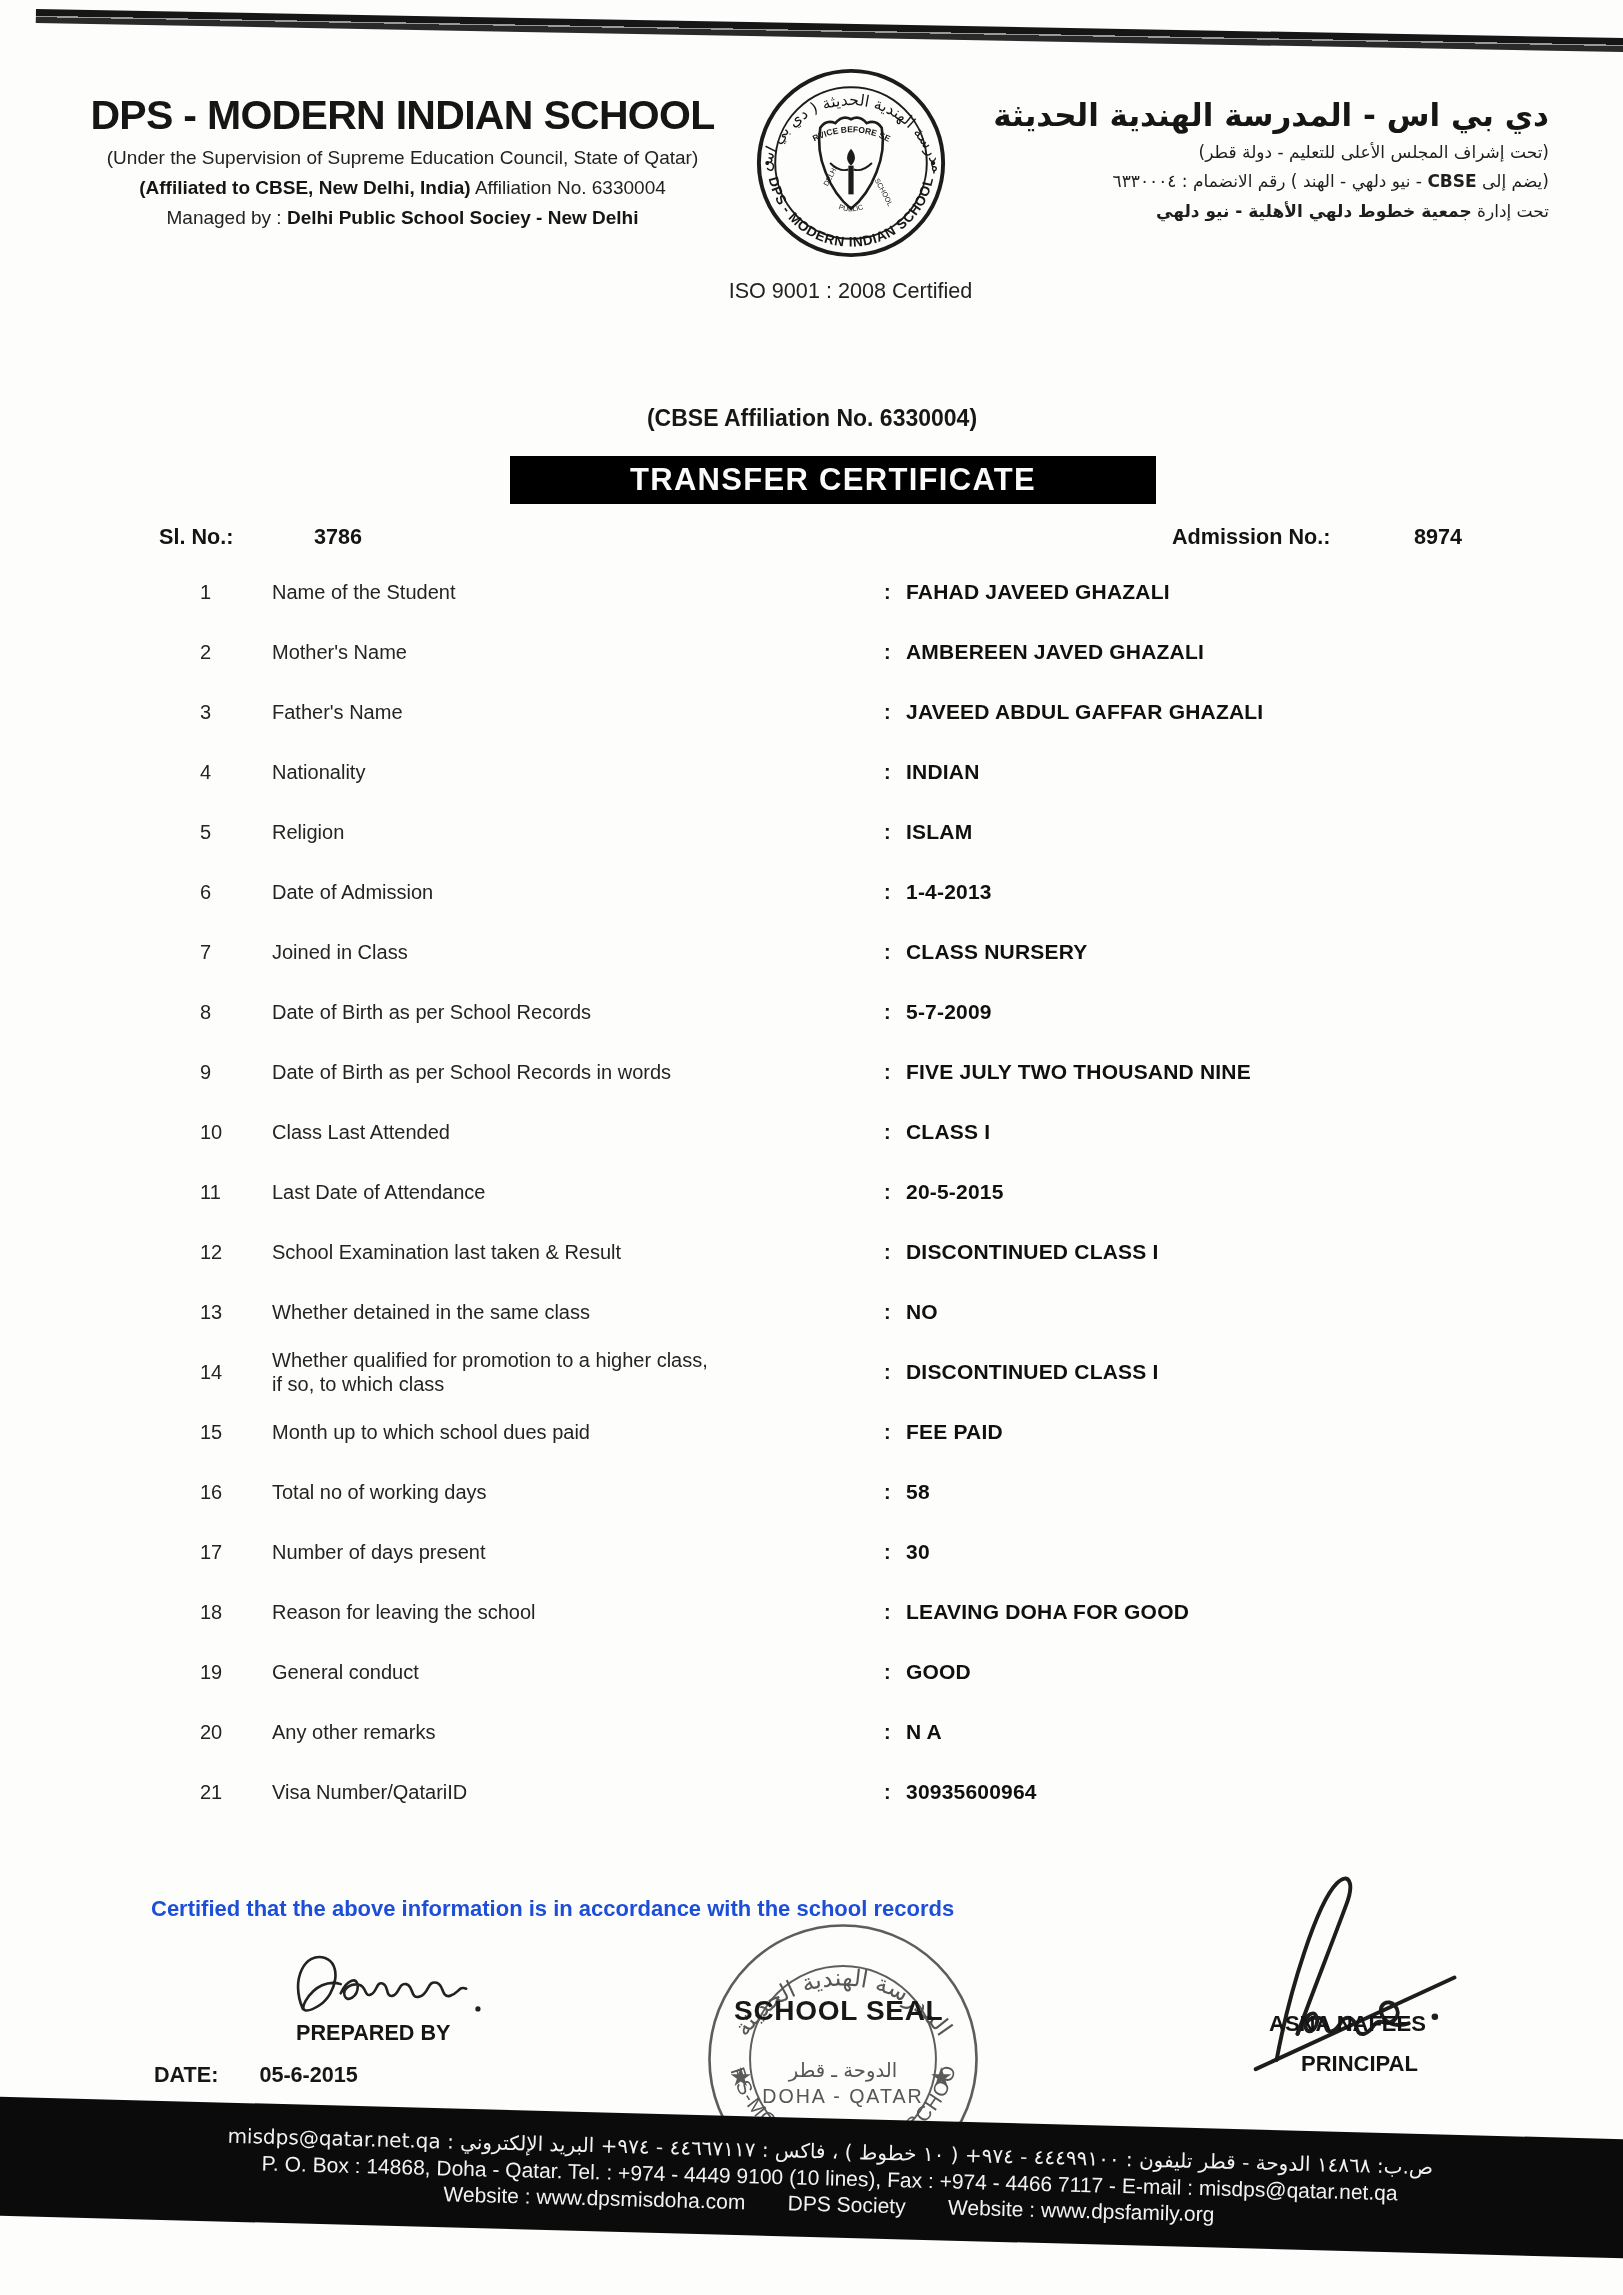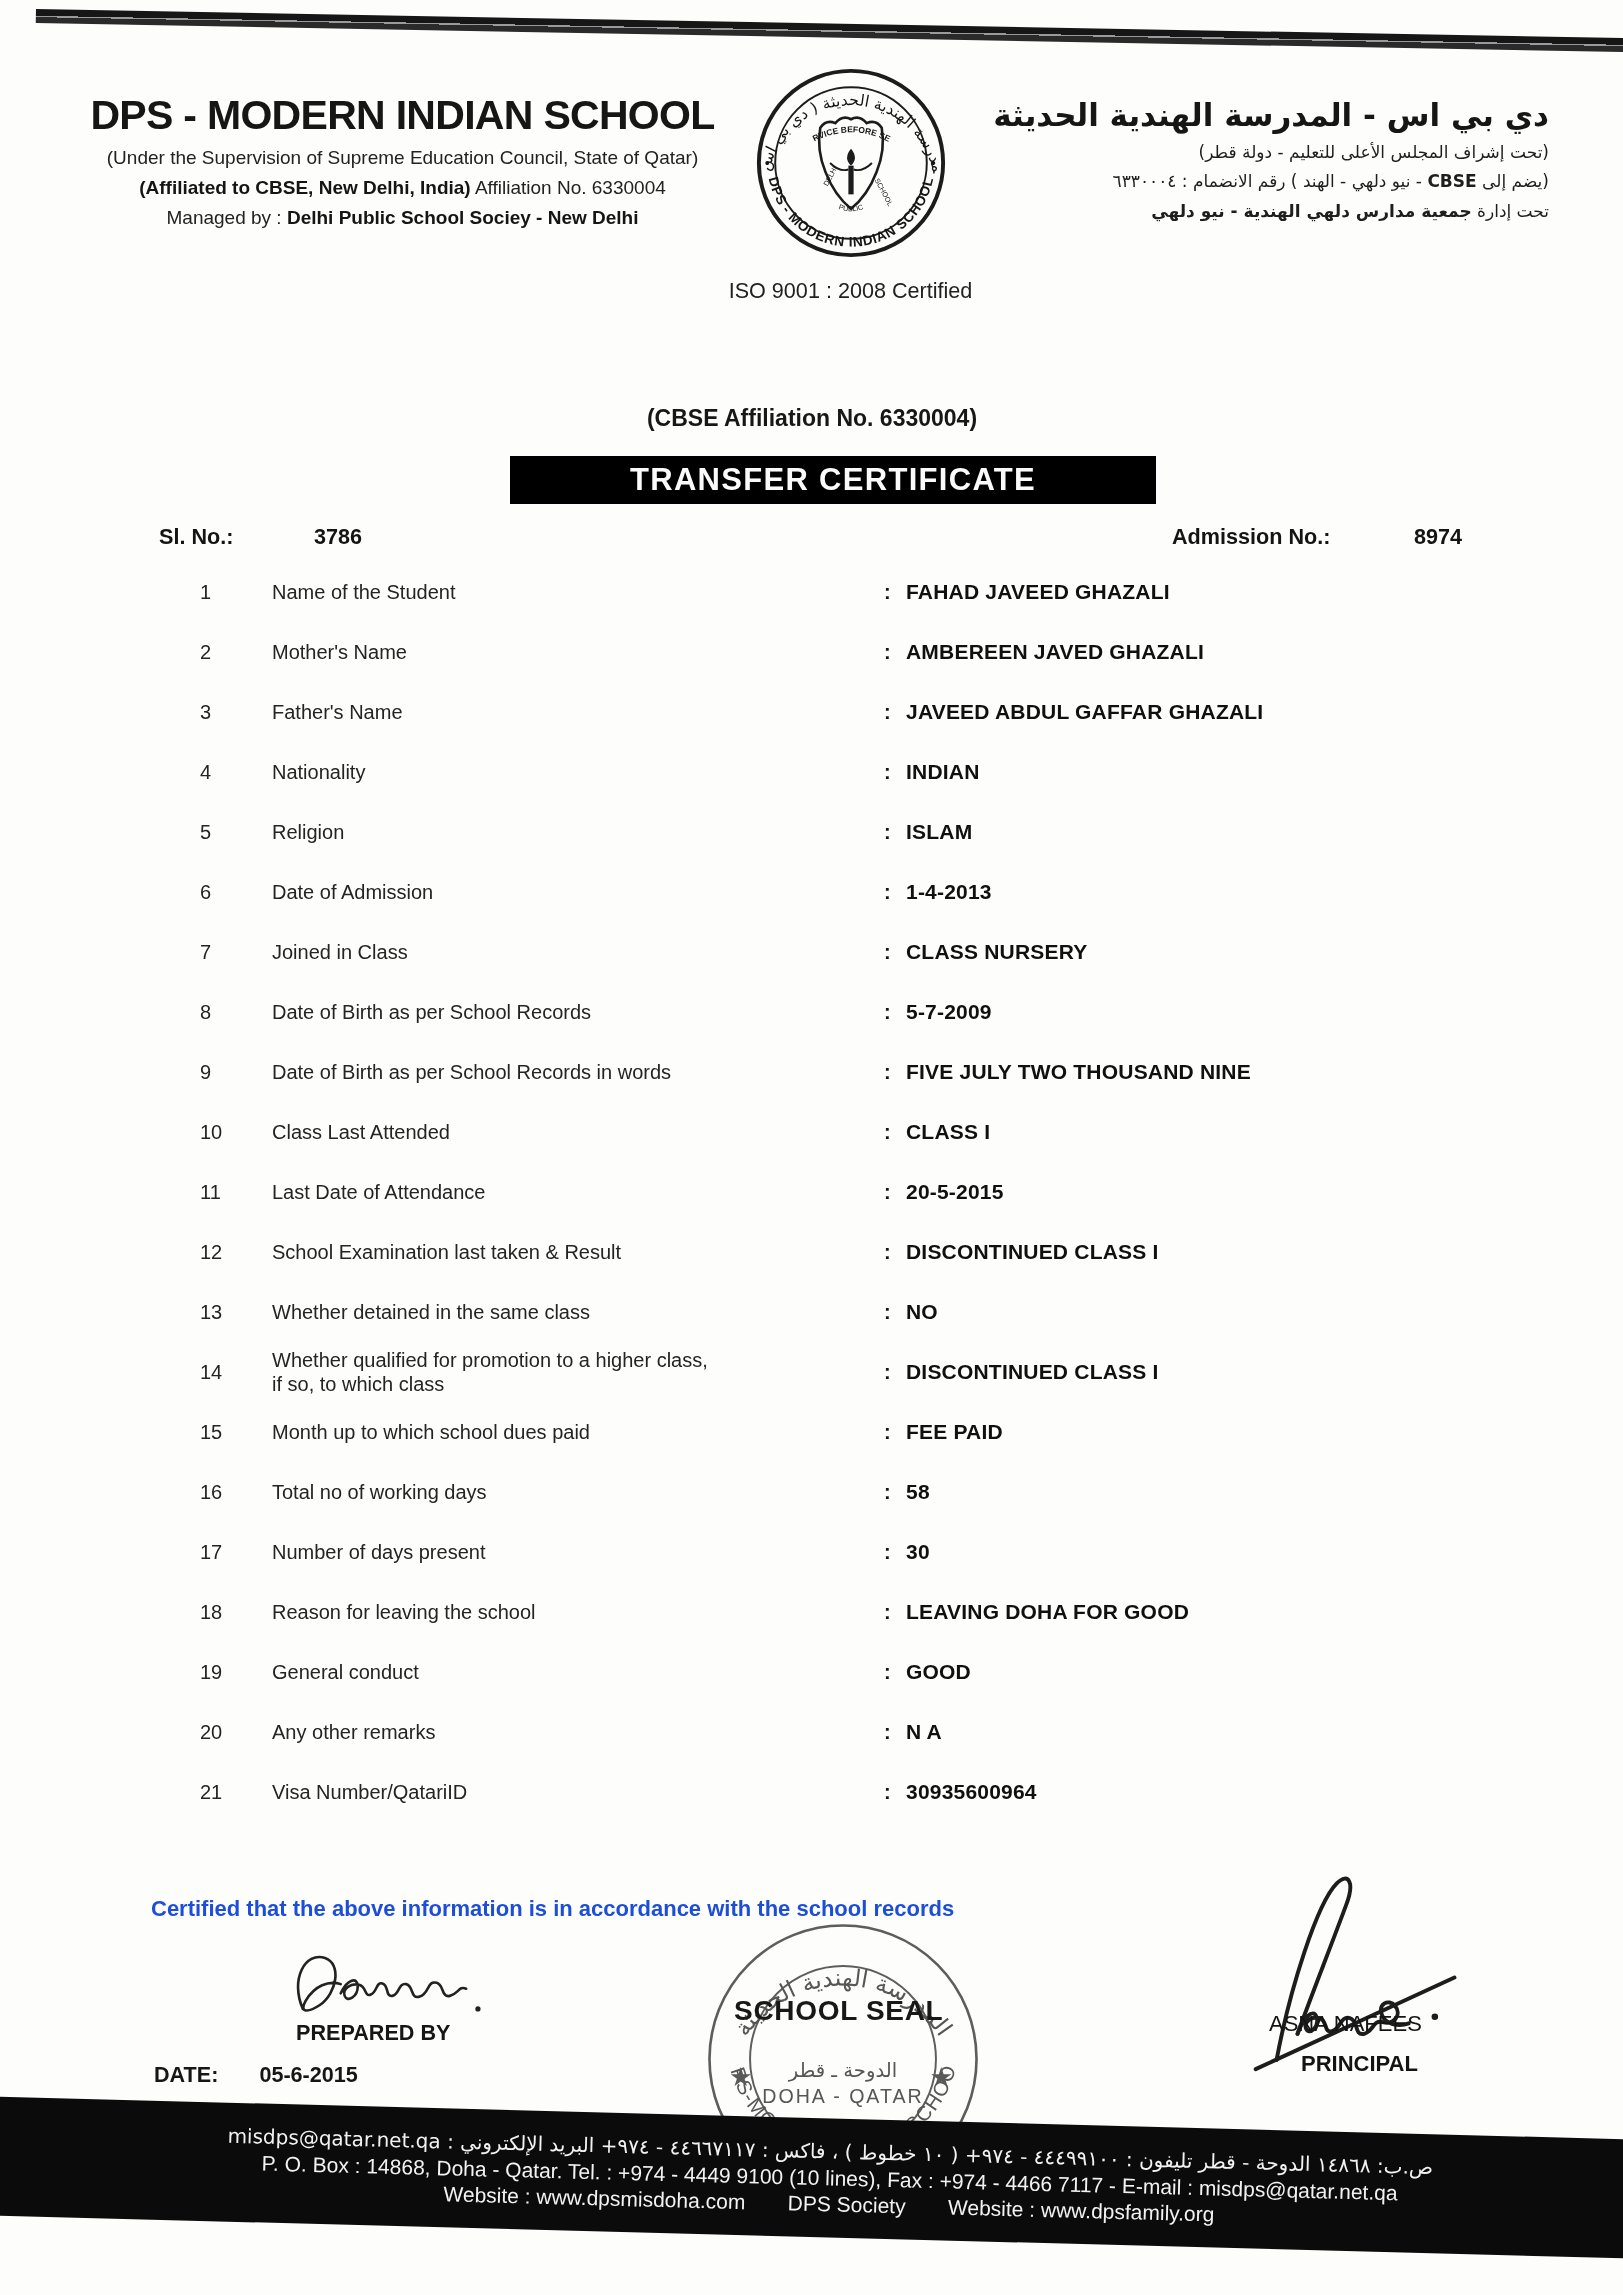--- a/index.html
+++ b/index.html
@@ -47,21 +47,21 @@
   .row .value{font-size:21px;font-weight:bold;color:#101010;letter-spacing:0.2px;white-space:nowrap;}
   
   .certify{position:absolute;left:151px;top:1896px;font-size:22px;font-weight:bold;color:#1d4ed8;white-space:nowrap;}
   .sig-left{position:absolute;left:262px;top:1941px;}
   .prepared-by{position:absolute;left:296px;top:2020px;font-size:21.6px;font-weight:bold;color:#161616;}
   .date-row{position:absolute;left:154px;top:2062px;font-size:21.6px;font-weight:bold;color:#161616;}
   .date-row .date-value{margin-left:41px;font-weight:bold;}
   .seal-wrap{position:absolute;left:699px;top:1915px;}
   .seal-label{position:absolute;left:734px;top:1995px;font-size:28px;font-weight:bold;color:#181818;letter-spacing:0.7px;white-space:nowrap;}
   .sig-right{position:absolute;left:1172px;top:1865px;}
-  .principal-name{position:absolute;left:1269px;top:2011px;font-size:22px;font-weight:normal;color:#141414;white-space:nowrap;}
+  .principal-name{position:absolute;left:1269px;top:2011px;font-size:22px;font-weight:bold;color:#141414;white-space:nowrap;}
   .principal-title{position:absolute;left:1301px;top:2051px;font-size:22px;font-weight:bold;color:#141414;}
   
   .footer-bar{
     position:absolute;left:-26px;top:2096px;width:1715px;height:119px;background:#0b0b0b;
     transform:rotate(1.5deg);transform-origin:top left;
     display:flex;flex-direction:column;justify-content:center;align-items:center;gap:2.6px;
   }
   .footer-ar{direction:rtl;font-family:"DejaVu Sans","Liberation Sans",sans-serif;
              color:#f2f2f2;font-size:20px;white-space:nowrap;}
   .footer-en{color:#f2f2f2;font-size:21px;white-space:nowrap;font-family:"Liberation Sans",sans-serif;}
@@ -118,21 +118,21 @@
       <text x="186" y="176" font-size="11" fill="#161616" transform="rotate(62 186 176)">SCHOOL</text>
     </svg>
   </div>
 
   <div class="iso-line">ISO 9001 : 2008 Certified</div>
 
   <div class="hdr-ar">
     <div class="ar-title">دي بي اس - المدرسة الهندية الحديثة</div>
     <div class="ar-line">(تحت إشراف المجلس الأعلى للتعليم - دولة قطر)</div>
     <div class="ar-line"><span>(يضم إلى </span><b>CBSE</b><span> - نيو دلهي - الهند )  رقم الانضمام : ٦٣٣٠٠٠٤</span></div>
-    <div class="ar-line"><span>تحت إدارة </span><b>جمعية مدارس دلهي الهندية - نيو دلهي</b></div>
+    <div class="ar-line"><span>تحت إدارة </span><b>جمعية خطوط دلهي الأهلية - نيو دلهي</b></div>
   </div>
 
   <div class="cbse-line">(CBSE Affiliation No. 6330004)</div>
   <div class="tc-banner">
     <span>TRANSFER CERTIFICATE</span>
   </div>
 
   <div class="serials">
     <span class="sl-label">Sl. No.:</span>
     <span class="sl-value">3786</span>

